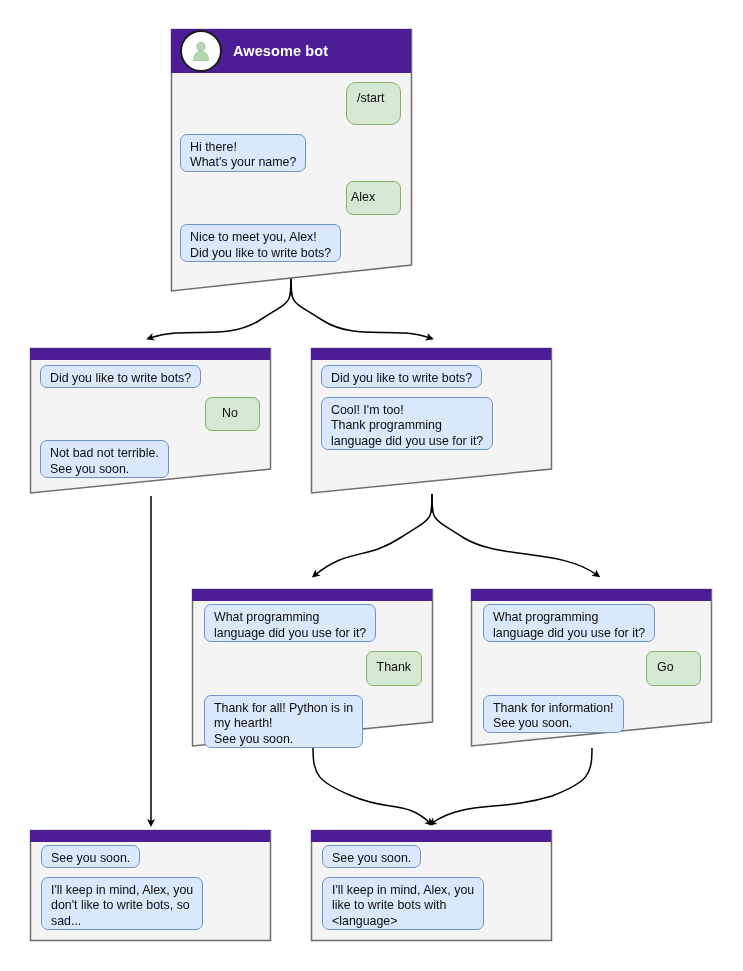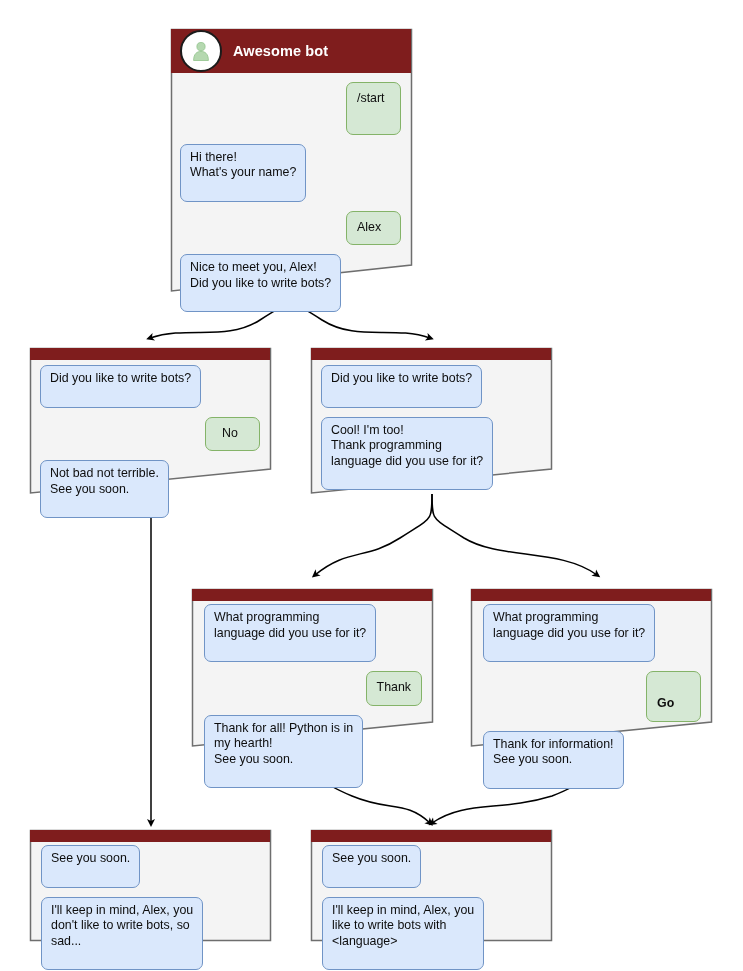--- a/index.html
+++ b/index.html
@@ -44,21 +44,21 @@
     position: relative;
     z-index: 1;
     width: 100%;
     height: 100%;
   }
   .titlebar {
     position: absolute;
     left: 0;
     top: 0;
     height: 12px;
-    background: #7f1d1d;
+    background: #4c1d95;
     box-sizing: border-box;
   }
   .titlebar.tall {
     height: 44px;
     display: flex;
     align-items: center;
     padding-left: 9px;
     gap: 11px;
   }
   .avatar {
@@ -85,21 +85,21 @@
     box-sizing: border-box;
   }
   .row {
     display: flex;
     margin-bottom: 9px;
   }
   .row.left { justify-content: flex-start; }
   .row.right { justify-content: flex-end; }
   .bubble {
     border-radius: 7px;
-    padding: 5px 9px 20px 9px;
+    padding: 5px 9px 0 9px;
     font-size: 12.4px;
     line-height: 15.5px;
     color: #0d0d0d;
     white-space: pre-line;
     box-sizing: border-box;
   }
   .bubble.bot {
     background: #dae8fc;
     border: 1px solid #7094c6;
   }
@@ -144,28 +144,28 @@
         <div class="avatar">
           <svg width="22" height="22" viewBox="0 0 22 22">
             <circle cx="11" cy="6.6" r="4.1" fill="#b5d8b0" stroke="#8fc38a" stroke-width="0.8"></circle>
             <path d="M3.6,20.5 C3.6,13.8 7,11.4 11,11.4 C15,11.4 18.4,13.8 18.4,20.5 Z" fill="#b5d8b0" stroke="#8fc38a" stroke-width="0.8"></path>
           </svg>
         </div>
         <div class="bot-title">Awesome bot</div>
       </div>
       <div class="chat" style="top:54px; left:10px; right:12px;">
         <div class="row right">
-          <div class="bubble user" style="padding:8px 10px 27px 10px;">/start</div>
+          <div class="bubble user" style="padding:8px 10px 17px 10px;border-radius:10px;">/start</div>
         </div>
         <div class="row left">
           <div class="bubble bot">Hi there!
 What's your name?</div>
         </div>
         <div class="row right">
-          <div class="bubble user" style="padding:8px 10px 9px 10px;">Alex</div>
+          <div class="bubble user" style="padding:8px 10px 9px 4px;">Alex</div>
         </div>
         <div class="row left">
           <div class="bubble bot">Nice to meet you, Alex!
 Did you like to write bots?</div>
         </div>
       </div>
     </div>
   </div>
 
   <div class="node" style="left:29px; top:347px; width:243px; height:148px;">
@@ -236,21 +236,21 @@
       <polygon points="1.5,1.5 241.5,1.5 241.5,134 1.5,158" fill="#f4f4f4" stroke="#6e6e6e" stroke-width="1.5"></polygon>
     </svg>
     <div class="node-inner">
       <div class="titlebar" style="width:240px; left:1px; top:1px;"></div>
       <div class="chat" style="top:16px; left:13px; right:12px;">
         <div class="row left">
           <div class="bubble bot">What programming
 language did you use for it?</div>
         </div>
         <div class="row right">
-          <div class="bubble user" style="padding:24px 10px 9px 10px;font-weight:bold;">Go</div>
+          <div class="bubble user" style="padding:8px 10px 9px 10px;">Go</div>
         </div>
         <div class="row left">
           <div class="bubble bot">Thank for information!
 See you soon.</div>
         </div>
       </div>
     </div>
   </div>
 
   <div class="node" style="left:29px; top:829px; width:243px; height:113px;">

